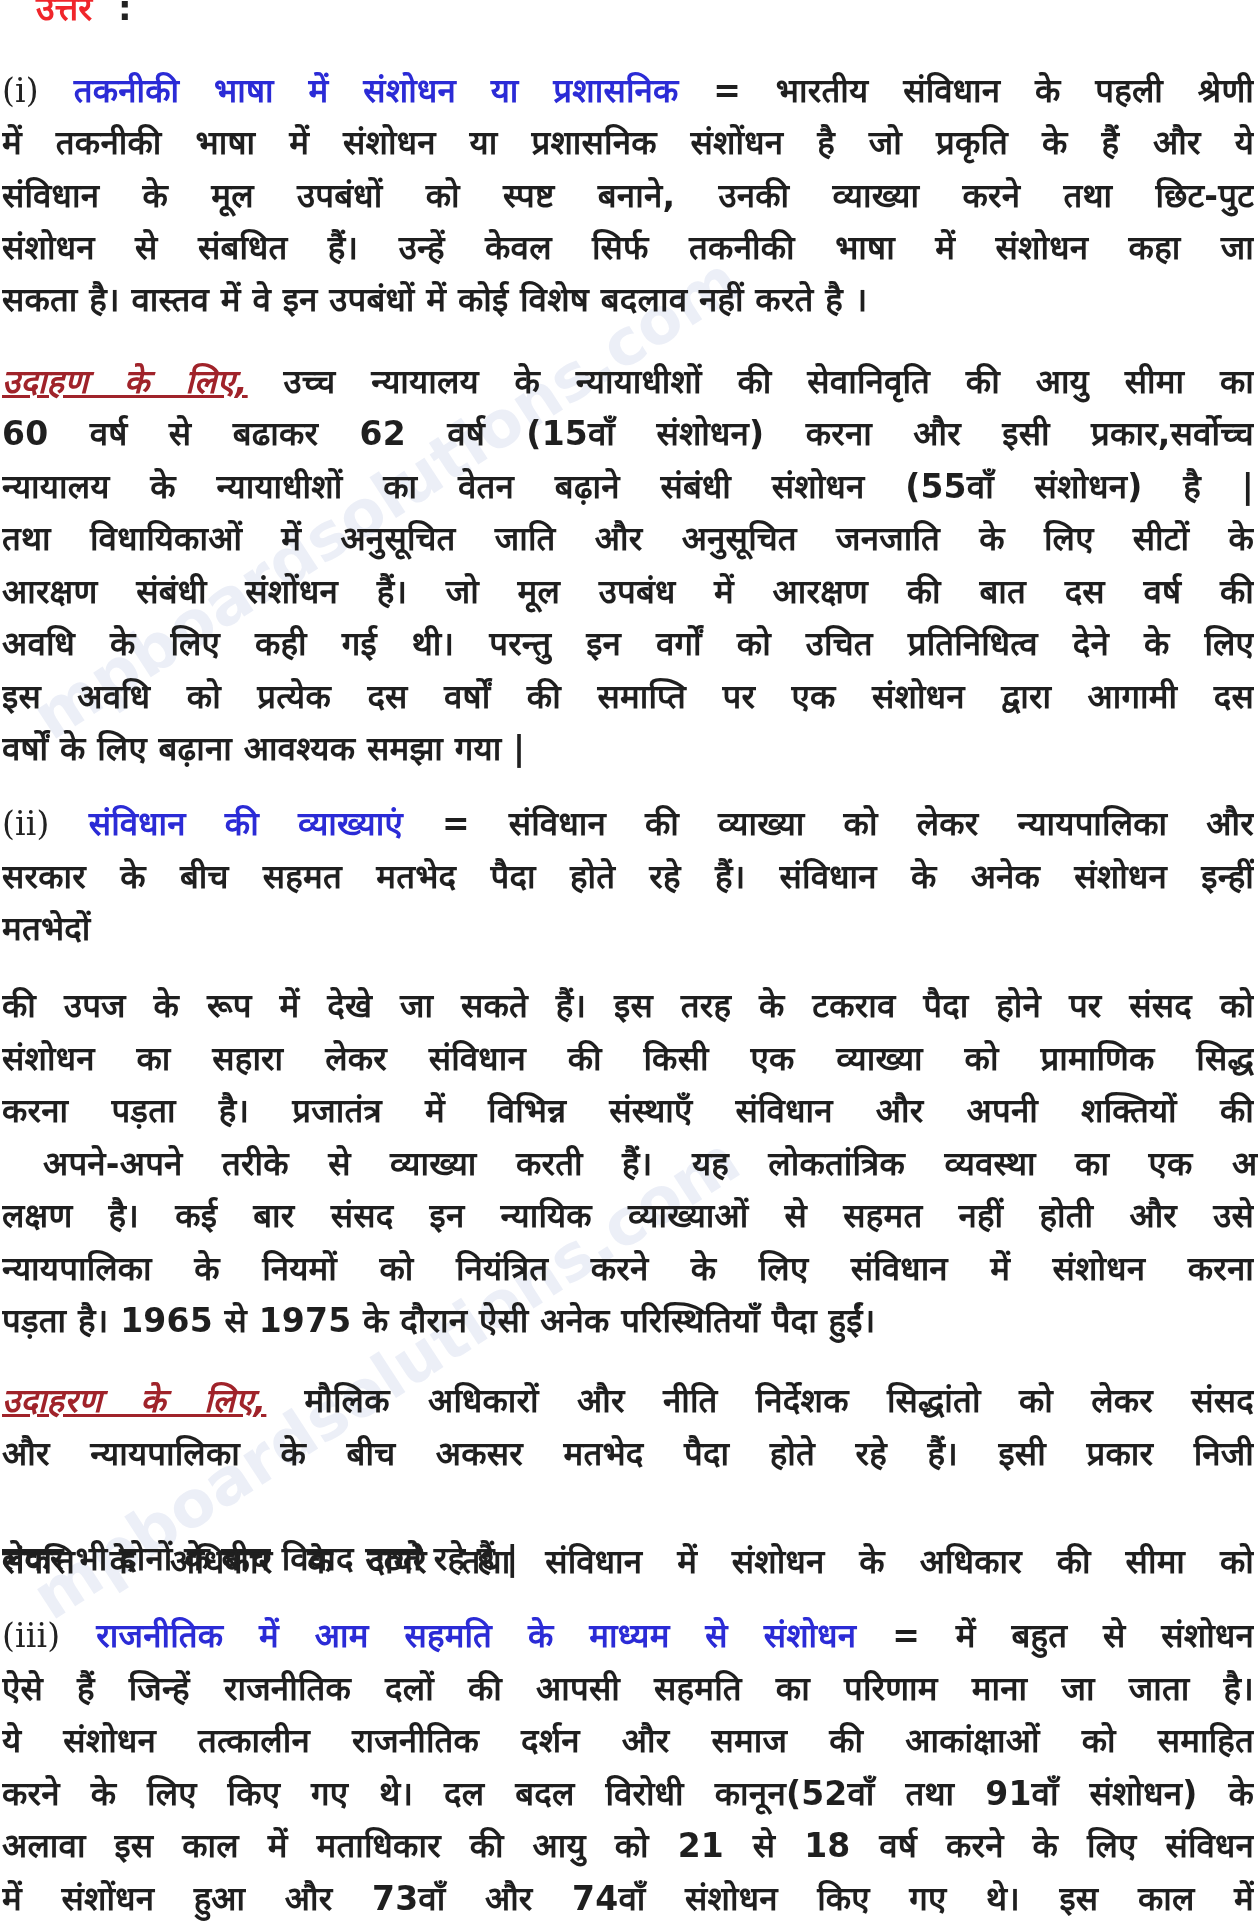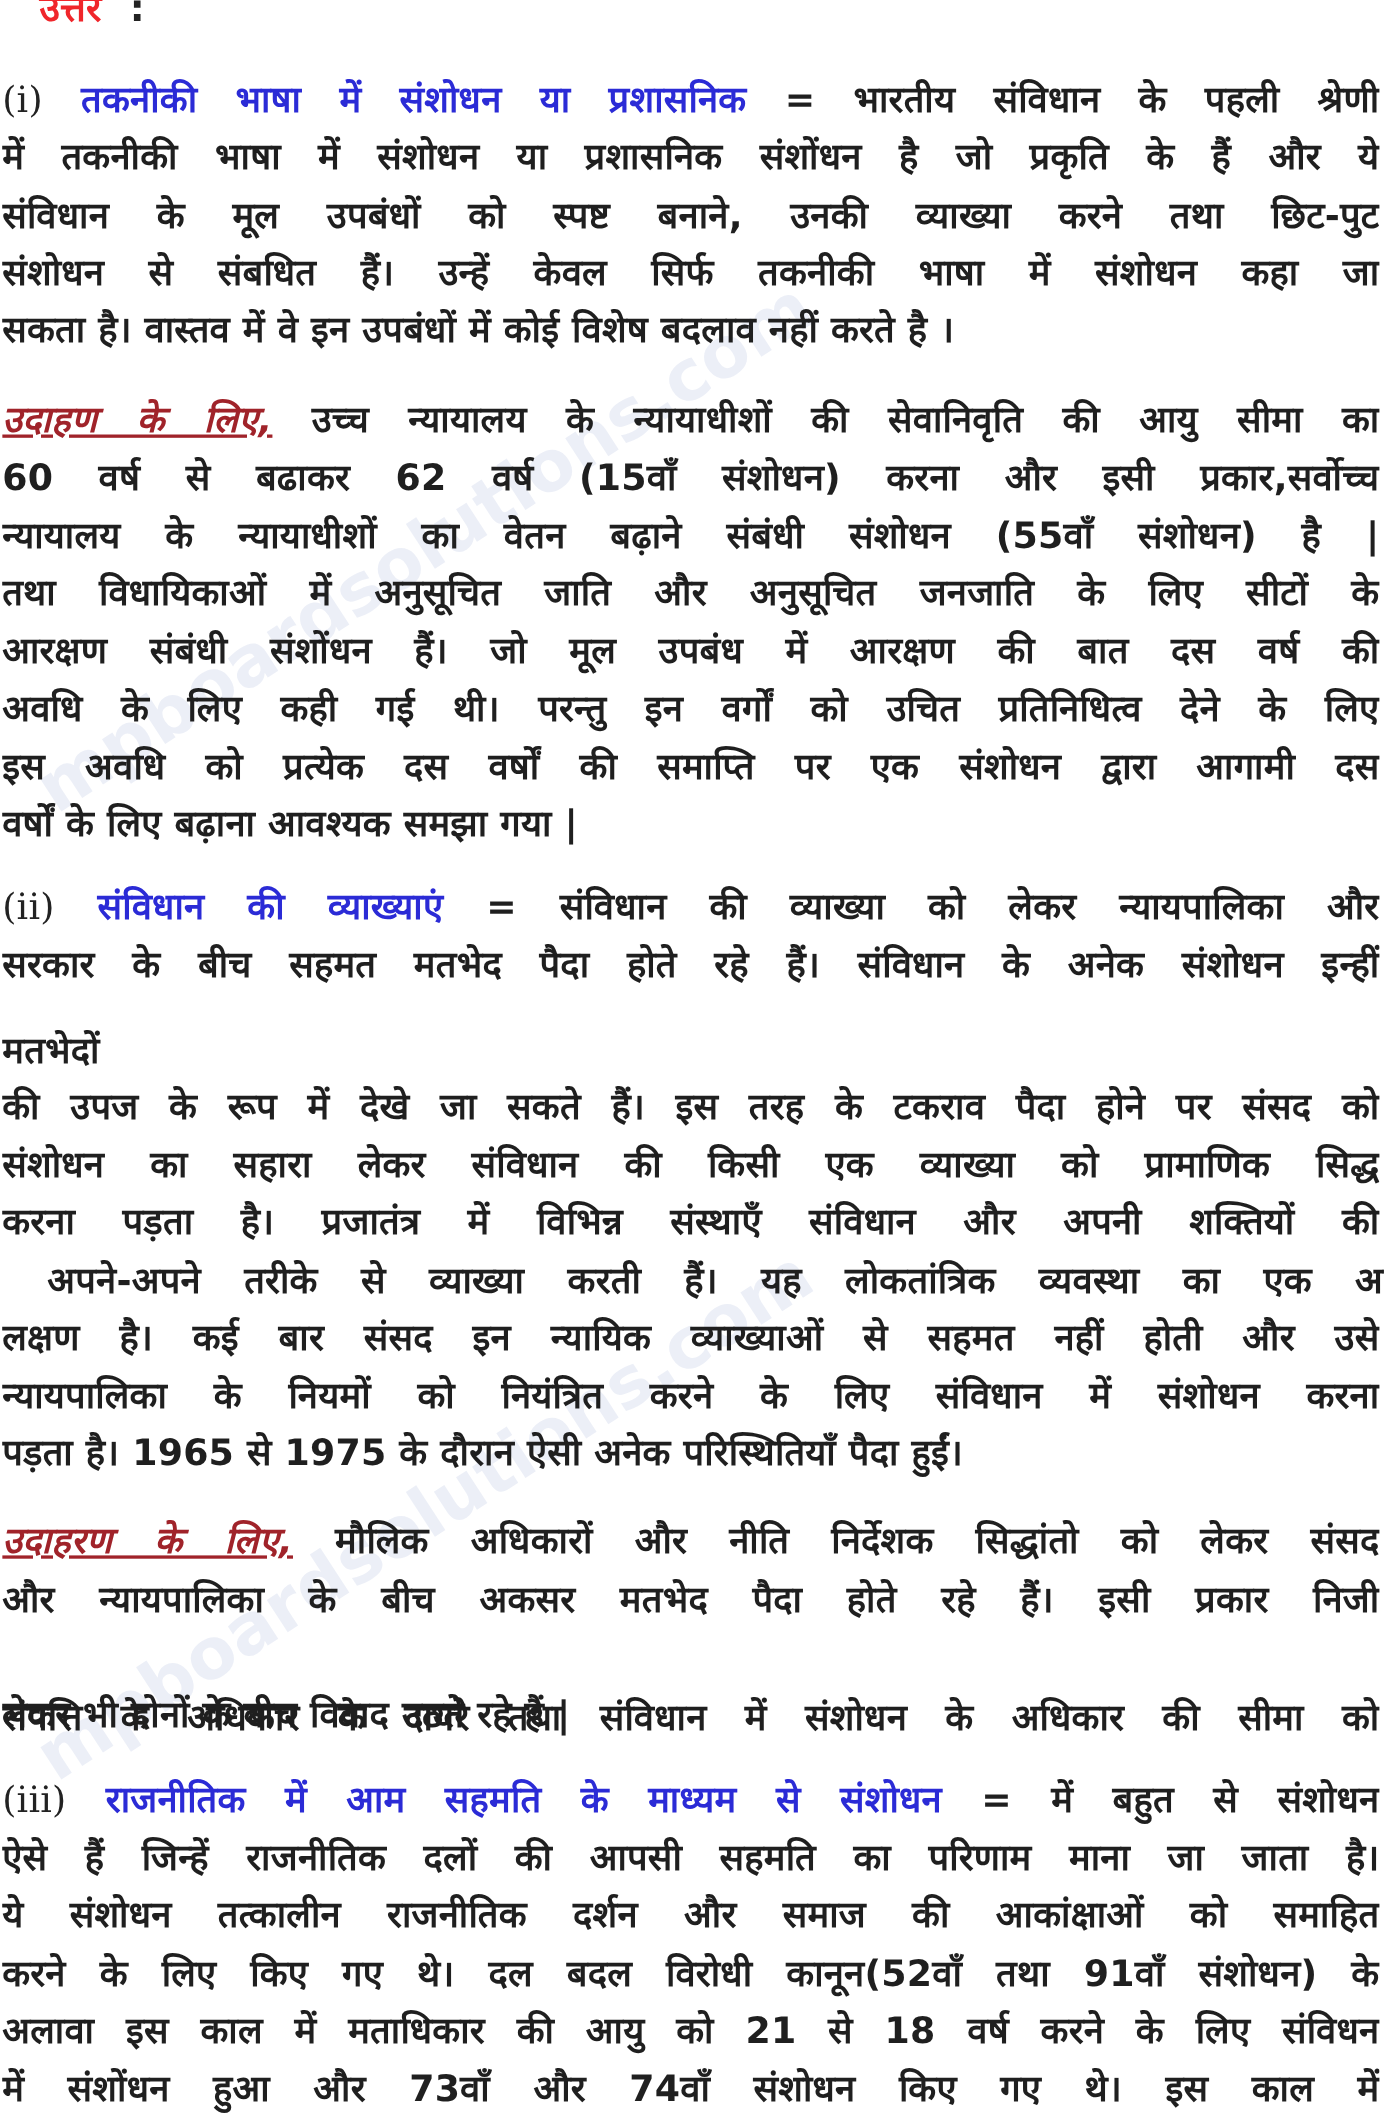--- a/index.html
+++ b/index.html
@@ -64,21 +64,21 @@
   <div class="line" style="top:618px;">अवधि के  लिए कही गई थी। परन्तु इन वर्गों को उचित प्रतिनिधित्व देने के लिए</div>
   <div class="line" style="top:671px;">इस अवधि को प्रत्येक दस वर्षों की समाप्ति पर एक संशोधन द्वारा आगामी दस</div>
   <div class="line last" style="top:723px;">वर्षों के लिए बढ़ाना आवश्यक समझा गया |</div>
 
   <div class="line" style="top:798px;">
     <span class="roman">(ii)</span>
     <span class="heading">संविधान की व्याख्याएं</span>
     <span>= संविधान की व्याख्या को लेकर न्यायपालिका और</span>
   </div>
   <div class="line" style="top:851px;">सरकार के बीच सहमत मतभेद पैदा होते रहे हैं। संविधान के अनेक संशोधन इन्हीं</div>
-  <div class="line last" style="top:903px;margin-top:26px;">मतभेदों</div>
+  <div class="line last" style="top:903px;">मतभेदों</div>
 
   <div class="line" style="top:980px;">की उपज के रूप में देखे जा सकते हैं। इस तरह के टकराव पैदा होने पर संसद को</div>
   <div class="line" style="top:1033px;">संशोधन का सहारा लेकर संविधान की किसी एक व्याख्या को प्रामाणिक सिद्ध</div>
   <div class="line" style="top:1085px;">करना पड़ता है। प्रजातंत्र में विभिन्न संस्थाएँ संविधान और अपनी शक्तियों की</div>
   <div class="line" style="top:1138px;margin-left:41px;">अपने-अपने तरीके से व्याख्या करती हैं। यह लोकतांत्रिक व्यवस्था का एक अहम</div>
   <div class="line" style="top:1190px;">लक्षण है। कई बार संसद इन न्यायिक व्याख्याओं से सहमत नहीं होती और उसे</div>
   <div class="line" style="top:1243px;">न्यायपालिका के नियमों को नियंत्रित करने के लिए संविधान में संशोधन करना</div>
   <div class="line last" style="top:1295px;">पड़ता है। 1965 से 1975 के दौरान ऐसी अनेक परिस्थितियाँ पैदा हुईं।</div>
 
   <div class="line" style="top:1375px;">

